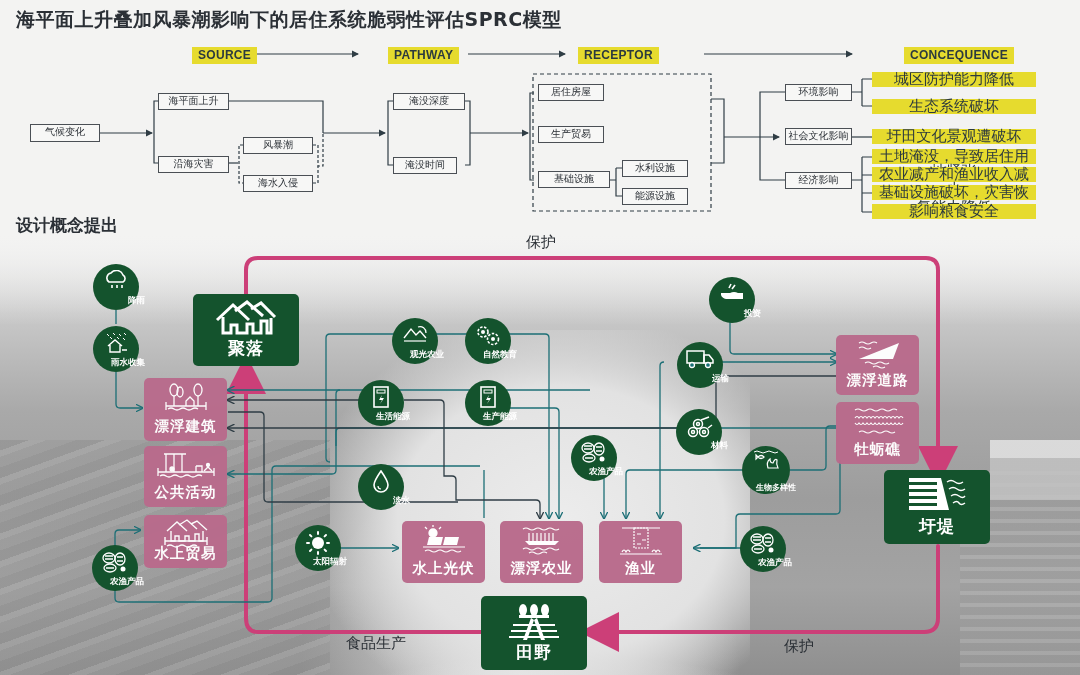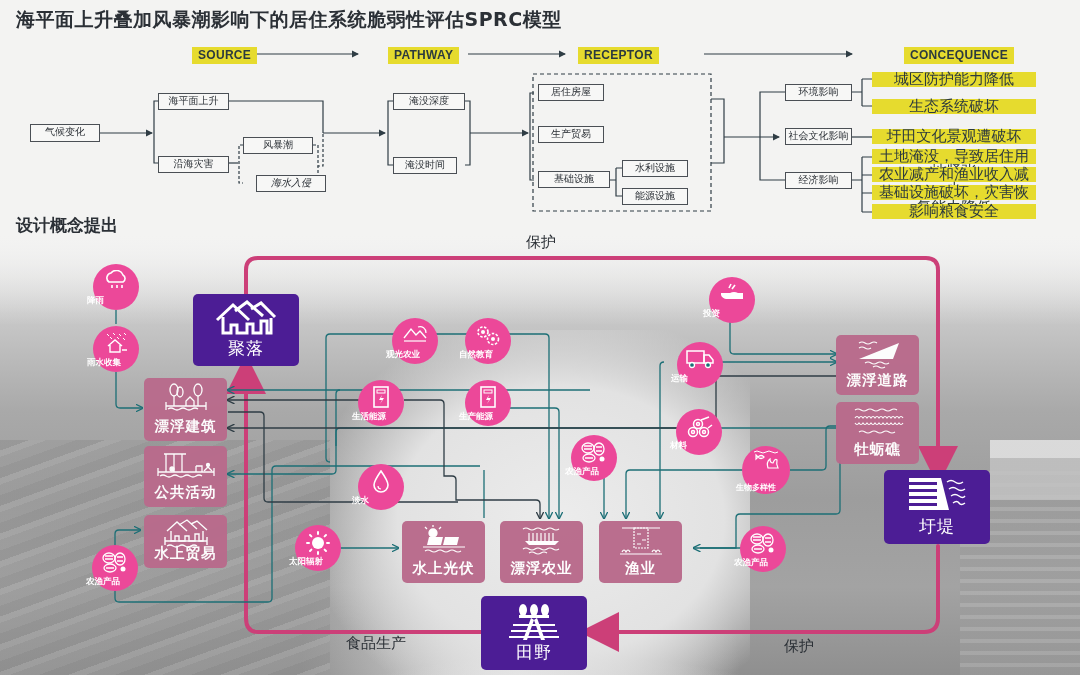--- a/index.html
+++ b/index.html
@@ -59,36 +59,36 @@
     font-size: 10px; text-align: center; line-height: 14px; color: #2b3036;
   }
   .cons {
     position: absolute; background: #e6db2e; color: #2c3a3e;
     font-size: 15px; text-align: center; line-height: 15px; height: 15px;
   }
   svg.lines { position: absolute; left: 0; top: 0; }
 
   
   .pink-big {
-    position: absolute; background: #4c1d95; border-radius: 5px;
-    color: #fff; text-align: center; font-weight: normal;
+    position: absolute; background: #14532d; border-radius: 5px;
+    color: #fff; text-align: center; font-weight: bold;
   }
   .pink-soft {
     position: absolute; background: #b96b8c; border-radius: 5px;
     color: #fff; text-align: center; font-weight: bold; opacity: .97;
   }
   .pink-soft .lbl, .pink-big .lbl {
     position: absolute; left: 0; right: 0; bottom: 5px; font-size: 14.5px; letter-spacing: 1px;
   }
   .pink-big .lbl { font-size: 17px; bottom: 6px; }
   .pink-soft svg, .pink-big svg { position: absolute; left: 50%; transform: translateX(-50%); }
 
   .circ {
     position: absolute; width: 46px; height: 46px; border-radius: 50%;
-    background: #ec4899; color: #fff; text-align: left;
+    background: #14532d; color: #fff; text-align: right;
   }
   .circ .clbl {
     position: absolute; left: -6px; right: -6px; bottom: 5px; font-size: 8.5px; font-weight: bold; line-height: 10px;
   }
   .circ svg { position: absolute; left: 50%; top: 6px; transform: translateX(-50%); }
 
   .flow-label { position: absolute; font-size: 15px; font-weight: normal; color: #2b3036; }
 </style>
 </head>
 <body>
@@ -143,21 +143,21 @@
 
 <div class="sprc-label" style="left:192px;top:47px;">SOURCE</div>
 <div class="sprc-label" style="left:388px;top:47px;">PATHWAY</div>
 <div class="sprc-label" style="left:578px;top:47px;">RECEPTOR</div>
 <div class="sprc-label" style="left:904px;top:47px;">CONCEQUENCE</div>
 
 <div class="node" style="left:30px;top:124px;width:70px;height:18px;">气候变化</div>
 <div class="node" style="left:158px;top:93px;width:71px;height:17px;">海平面上升</div>
 <div class="node" style="left:158px;top:156px;width:71px;height:17px;">沿海灾害</div>
 <div class="node" style="left:243px;top:137px;width:70px;height:17px;">风暴潮</div>
-<div class="node" style="left:256px;top:175px;width:70px;height:17px;font-style:italic;">海水入侵</div>
+<div class="node" style="left:243px;top:175px;width:70px;height:17px;">海水入侵</div>
 
 <div class="node" style="left:393px;top:93px;width:72px;height:17px;">淹没深度</div>
 <div class="node" style="left:393px;top:157px;width:64px;height:17px;">淹没时间</div>
 
 <div class="node" style="left:538px;top:84px;width:66px;height:17px;">居住房屋</div>
 <div class="node" style="left:538px;top:126px;width:66px;height:17px;">生产贸易</div>
 <div class="node" style="left:538px;top:171px;width:72px;height:17px;">基础设施</div>
 <div class="node" style="left:622px;top:160px;width:66px;height:17px;">水利设施</div>
 <div class="node" style="left:622px;top:188px;width:66px;height:17px;">能源设施</div>
 

